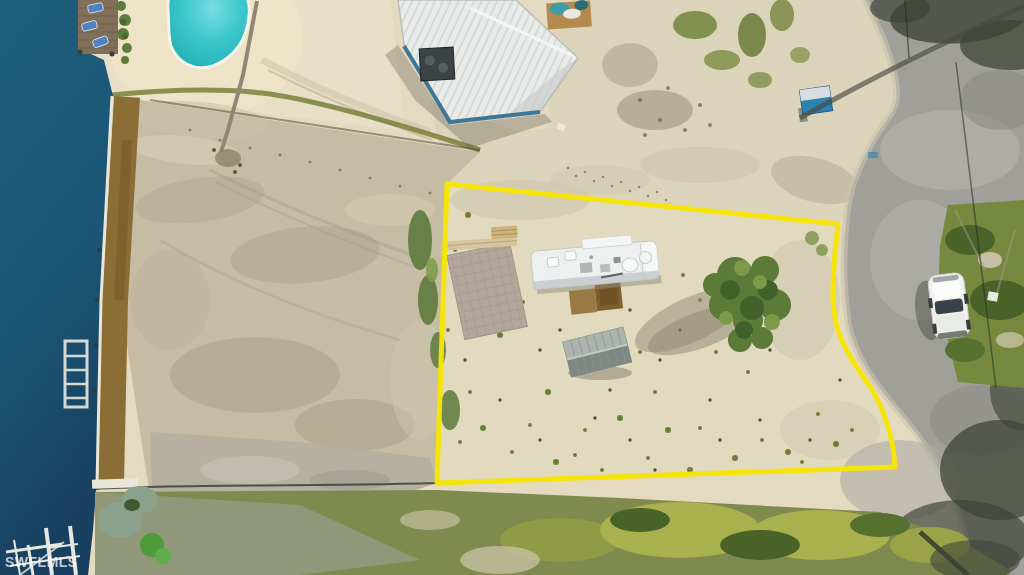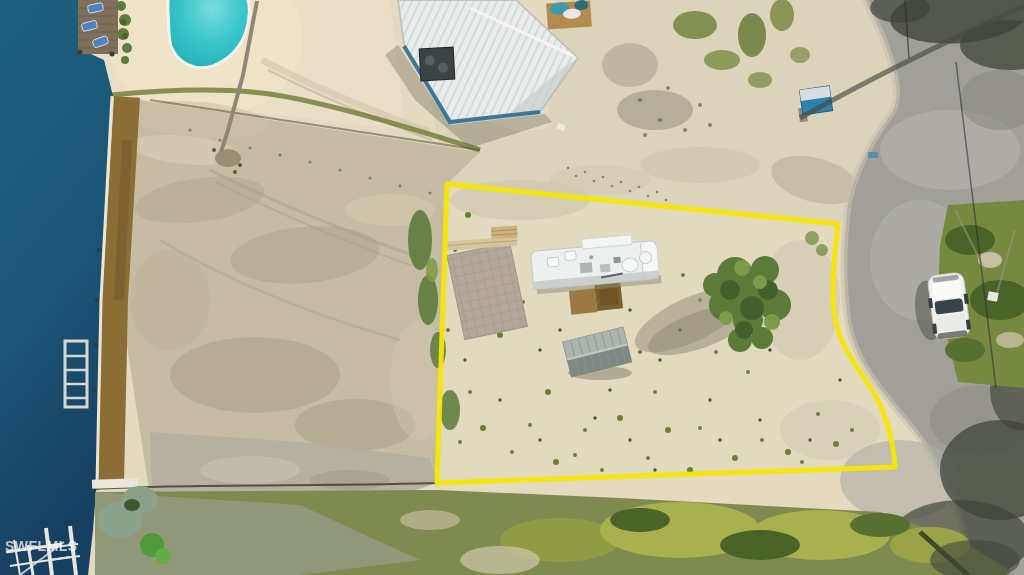--- a/index.html
+++ b/index.html
@@ -1,19 +1,19 @@
 <!DOCTYPE html>
 <html><head>
 <meta charset="utf-8">
 <style>
   html,body{margin:0;padding:0;background:#000;}
   #stage{position:relative;width:1024px;height:575px;overflow:hidden;background:#e3dac0;
          font-family:"Liberation Sans",sans-serif;}
   #stage svg{position:absolute;left:0;top:0;width:1024px;height:575px;display:block;}
-  .watermark{position:absolute;left:5px;bottom:21px;font-size:14px;font-weight:700;
+  .watermark{position:absolute;left:5px;bottom:5px;font-size:14px;font-weight:700;
              letter-spacing:.5px;color:rgba(255,255,255,.72);z-index:5;user-select:none;}
 </style>
 </head>
 <body>
 
 <div id="stage">
 <svg viewBox="0 0 1024 575">
   <defs>
     <radialGradient id="poolGrad" cx="0.55" cy="0.35" r="0.75">
       <stop offset="0" stop-color="#79dde0"></stop>

